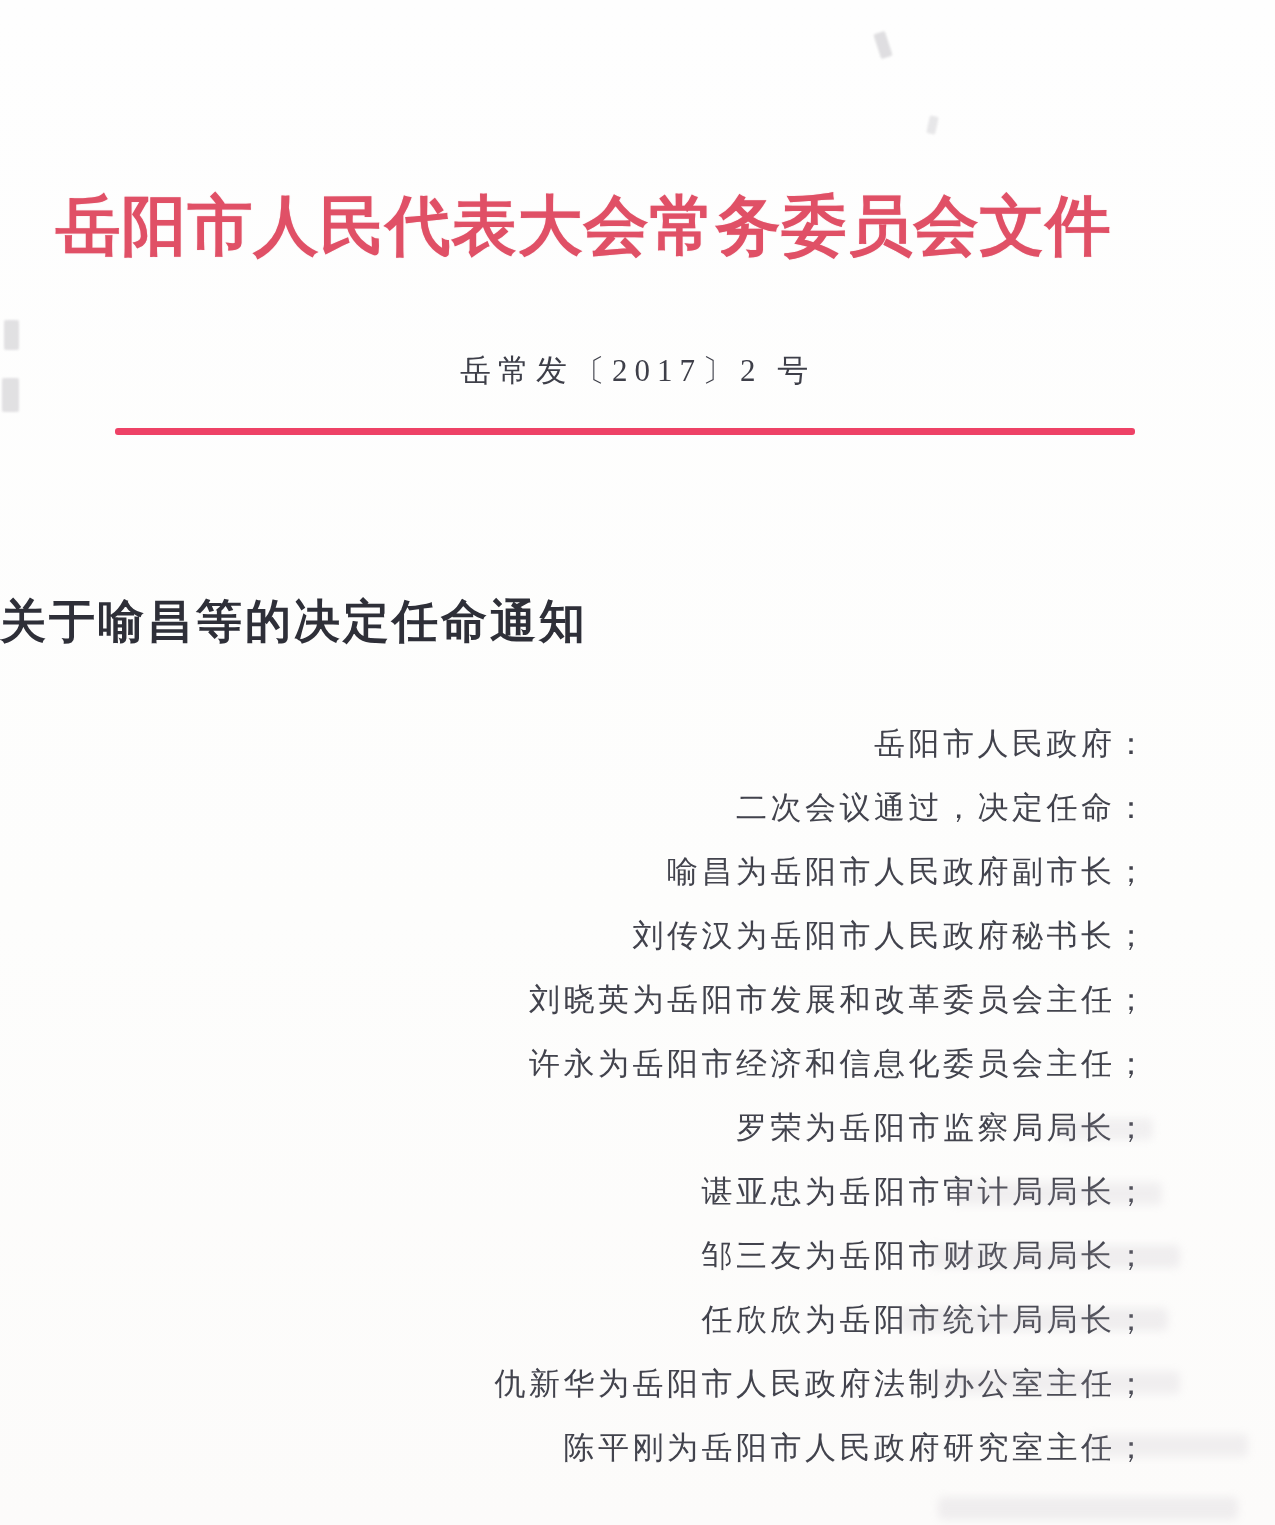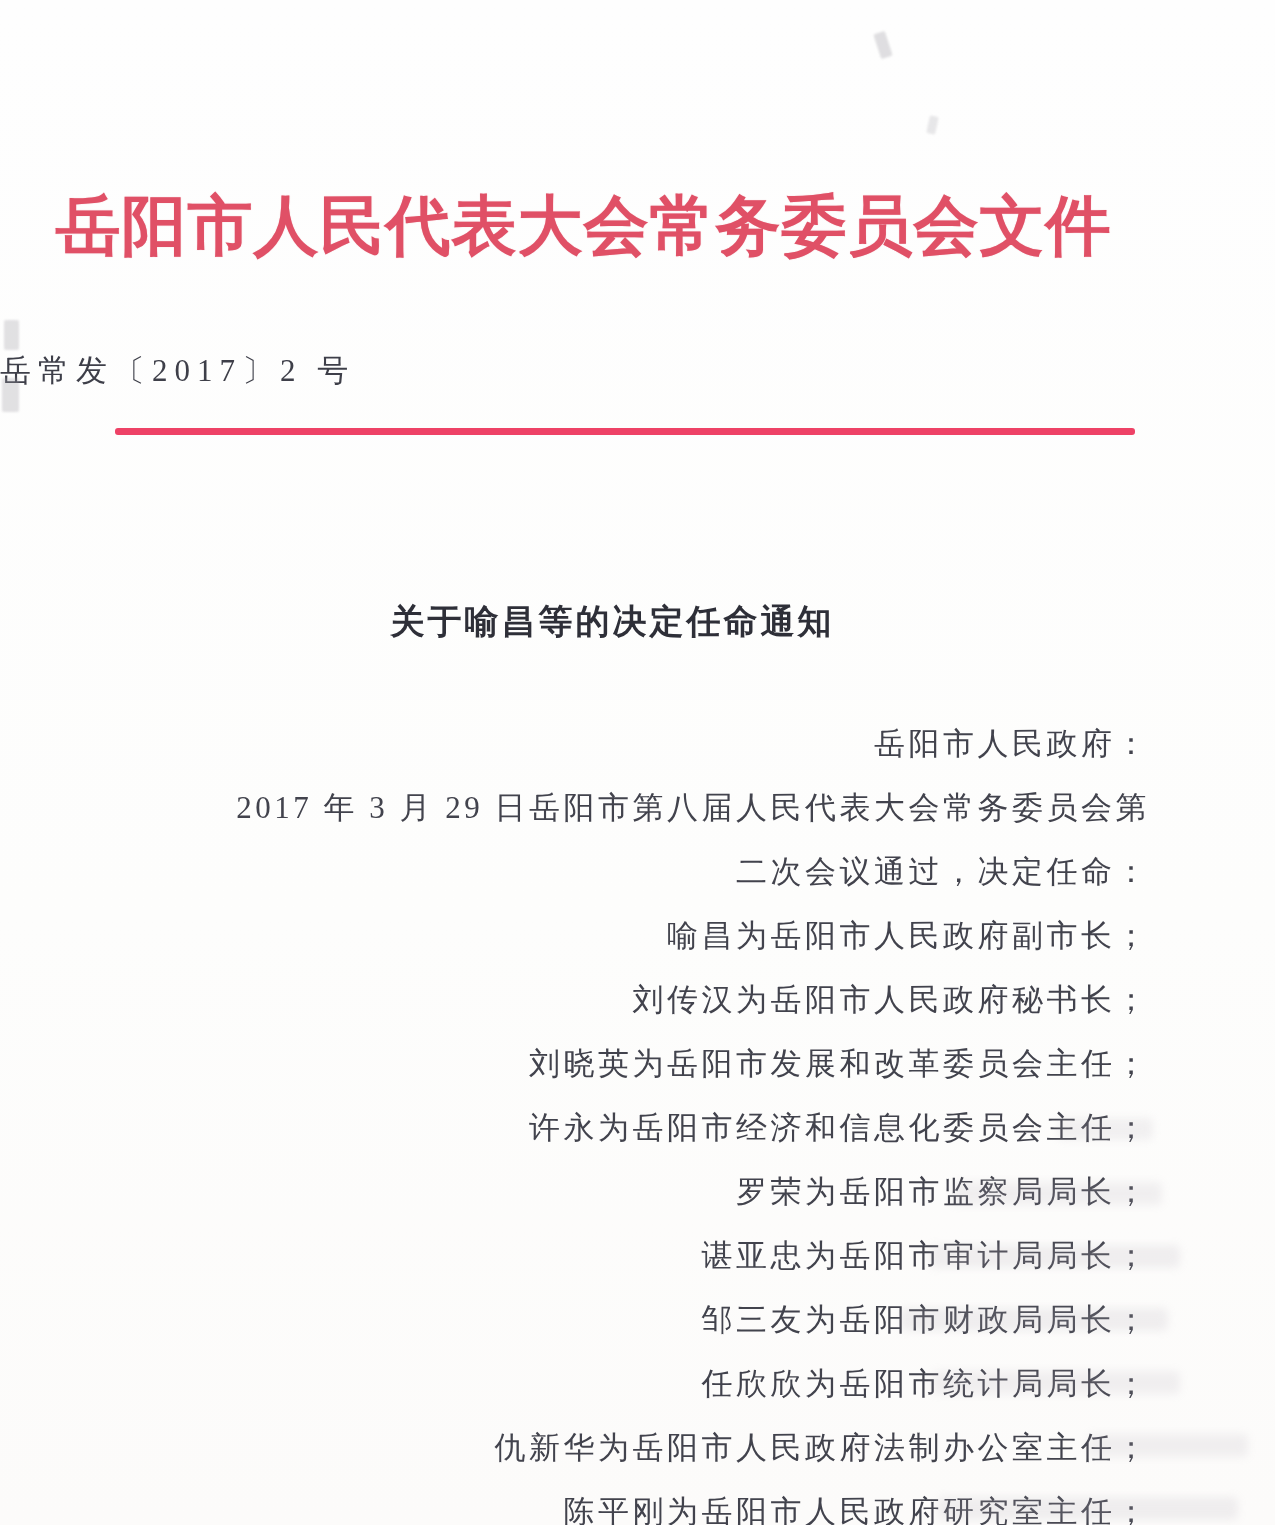--- a/index.html
+++ b/index.html
@@ -30,21 +30,21 @@
     letter-spacing: 1px;
     white-space: nowrap;
     text-shadow: 0 0 1px rgba(224, 80, 102, 0.45);
   }
   .doc-number {
     position: absolute;
     top: 347px;
     left: 0;
     width: 1275px;
     box-sizing: border-box;
-    text-align: left;
+    text-align: center;
     font-size: 31px;
     line-height: 48px;
     color: #3e3f49;
     letter-spacing: 7px;
     white-space: nowrap;
   }
   .red-rule {
     position: absolute;
     top: 428px;
     left: 115px;
@@ -53,22 +53,22 @@
     background: #ee4266;
     border-radius: 3px;
   }
   .doc-title {
     position: absolute;
     top: 590px;
     left: 0;
     width: 1275px;
     box-sizing: border-box;
     padding-right: 50px;
-    text-align: center;
-    font-size: 34px;
+    text-align: left;
+    font-size: 46px;
     line-height: 64px;
     font-weight: 700;
     color: #2e2f38;
     letter-spacing: 3px;
     white-space: nowrap;
   }
   .body-text {
     position: absolute;
     top: 712px;
     left: 140px;
@@ -109,21 +109,20 @@
   <div class="header-title">岳阳市人民代表大会常务委员会文件</div>
 
   <div class="doc-number">岳常发〔2017〕2 号</div>
 
   <div class="red-rule"></div>
 
   <div class="doc-title">关于喻昌等的决定任命通知</div>
 
   <div class="body-text">
     <div class="line">岳阳市人民政府：</div>
-    <div class="line indent">2017 年 3 月 29 日岳阳市第八届人民代表大会常务委员会第</div>
     <div class="line">二次会议通过，决定任命：</div>
     <div>
 
         <div class="line indent">喻昌为岳阳市人民政府副市长；</div>
 
         <div class="line indent">刘传汉为岳阳市人民政府秘书长；</div>
 
         <div class="line indent">刘晓英为岳阳市发展和改革委员会主任；</div>
 
         <div class="line indent">许永为岳阳市经济和信息化委员会主任；</div>

